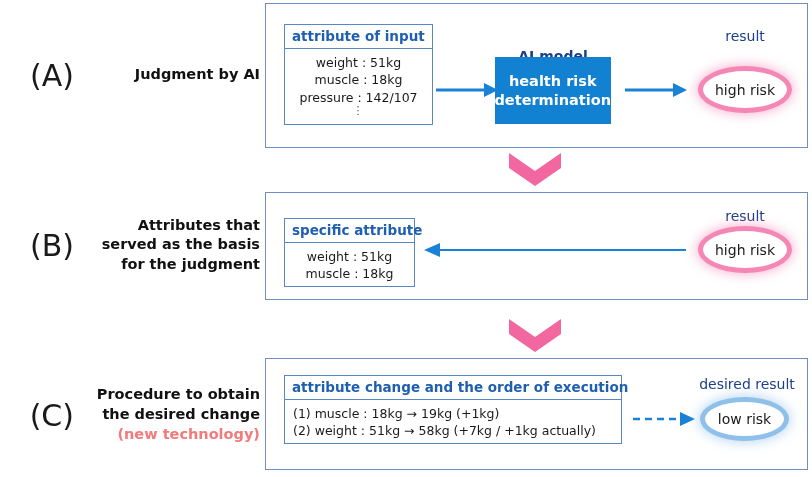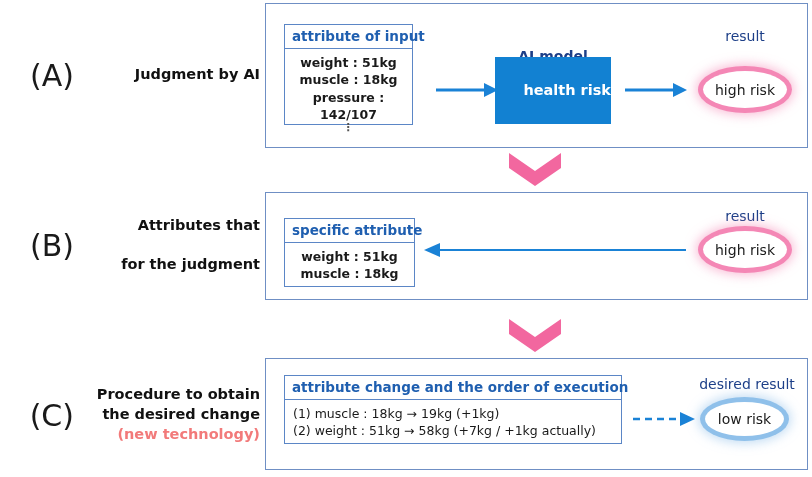--- a/index.html
+++ b/index.html
@@ -77,21 +77,21 @@
   .attr-body {
     border: 1.2px solid #5b86c6;
     border-top: none;
     background: #ffffff;
     box-sizing: border-box;
     padding: 5px 8px 5px 8px;
     font-size: 12.5px;
     line-height: 1.38;
     color: #1a1a1a;
   }
-  .attr-body.center { text-align: center; font-weight: bold; }
+  .attr-body.center { text-align: center; }
   .attr-body.left   { text-align: left; }
   .dots {
     display: block;
     text-align: center;
     font-size: 11px;
     line-height: 0.9;
     color: #555;
     letter-spacing: 1px;
   }
 
@@ -157,39 +157,40 @@
 
 <div class="row-label" style="top:50px; height:50px;">
   <div class="row-letter">(A)</div>
   <div class="row-title">
     <span>Judgment by AI</span>
   </div>
 </div>
 
 <div class="panel" style="left:265px; top:3px; width:543px; height:145px;"></div>
 
-<div class="attr-card" style="left:284px; top:24px; width:129px;border-radius:21px;">
+<div class="attr-card" style="left:284px; top:24px; width:149px;border-radius:21px;">
   <div class="attr-head">attribute of input</div>
   <div class="attr-body center" style="height:76px;">
     <div>weight : 51kg</div>
     <div>muscle : 18kg</div>
     <div>pressure : 142/107</div>
     <span class="dots">⋮</span>
   </div>
 </div>
 
 <svg class="arrow-svg" style="left:436px; top:80px;" width="62" height="20">
   <line x1="0" y1="10" x2="50" y2="10" stroke="#1a82d6" stroke-width="3"></line>
   <polygon points="48,3 62,10 48,17" fill="#1a82d6"></polygon>
 </svg>
 
 <div class="model-caption" style="left:495px; top:28px; width:116px;margin-top:20px;">AI model</div>
 <div class="model-box" style="left:495px; top:57px; width:116px; height:67px;">
   <div>
     <span>health risk</span><br>
+    <span>determination</span>
   </div>
 </div>
 
 <svg class="arrow-svg" style="left:625px; top:80px;" width="62" height="20">
   <line x1="0" y1="10" x2="50" y2="10" stroke="#1a82d6" stroke-width="3"></line>
   <polygon points="48,3 62,10 48,17" fill="#1a82d6"></polygon>
 </svg>
 
 <div class="result-caption" style="left:700px; top:28px; width:90px;">result</div>
 <div class="risk-ellipse pink" style="left:703px; top:71px; width:84px; height:37px;">
@@ -197,21 +198,21 @@
 </div>
 
 <svg class="chevron" style="left:509px; top:152px;" width="52" height="34">
   <polygon points="0,1 26,19 52,1 52,16 26,34 0,16" fill="#f2679f"></polygon>
 </svg>
 
 <div class="row-label" style="top:215px; height:60px;">
   <div class="row-letter">(B)</div>
   <div class="row-title">
     <span>Attributes that</span><br>
-    <br>
+    <span>served as the basis</span><br>
     <span>for the judgment</span>
   </div>
 </div>
 
 <div class="panel" style="left:265px; top:192px; width:543px; height:108px;"></div>
 
 <div class="attr-card" style="left:284px; top:218px; width:131px;">
   <div class="attr-head">specific attribute</div>
   <div class="attr-body center" style="height:44px;">
     <div>weight : 51kg</div>

